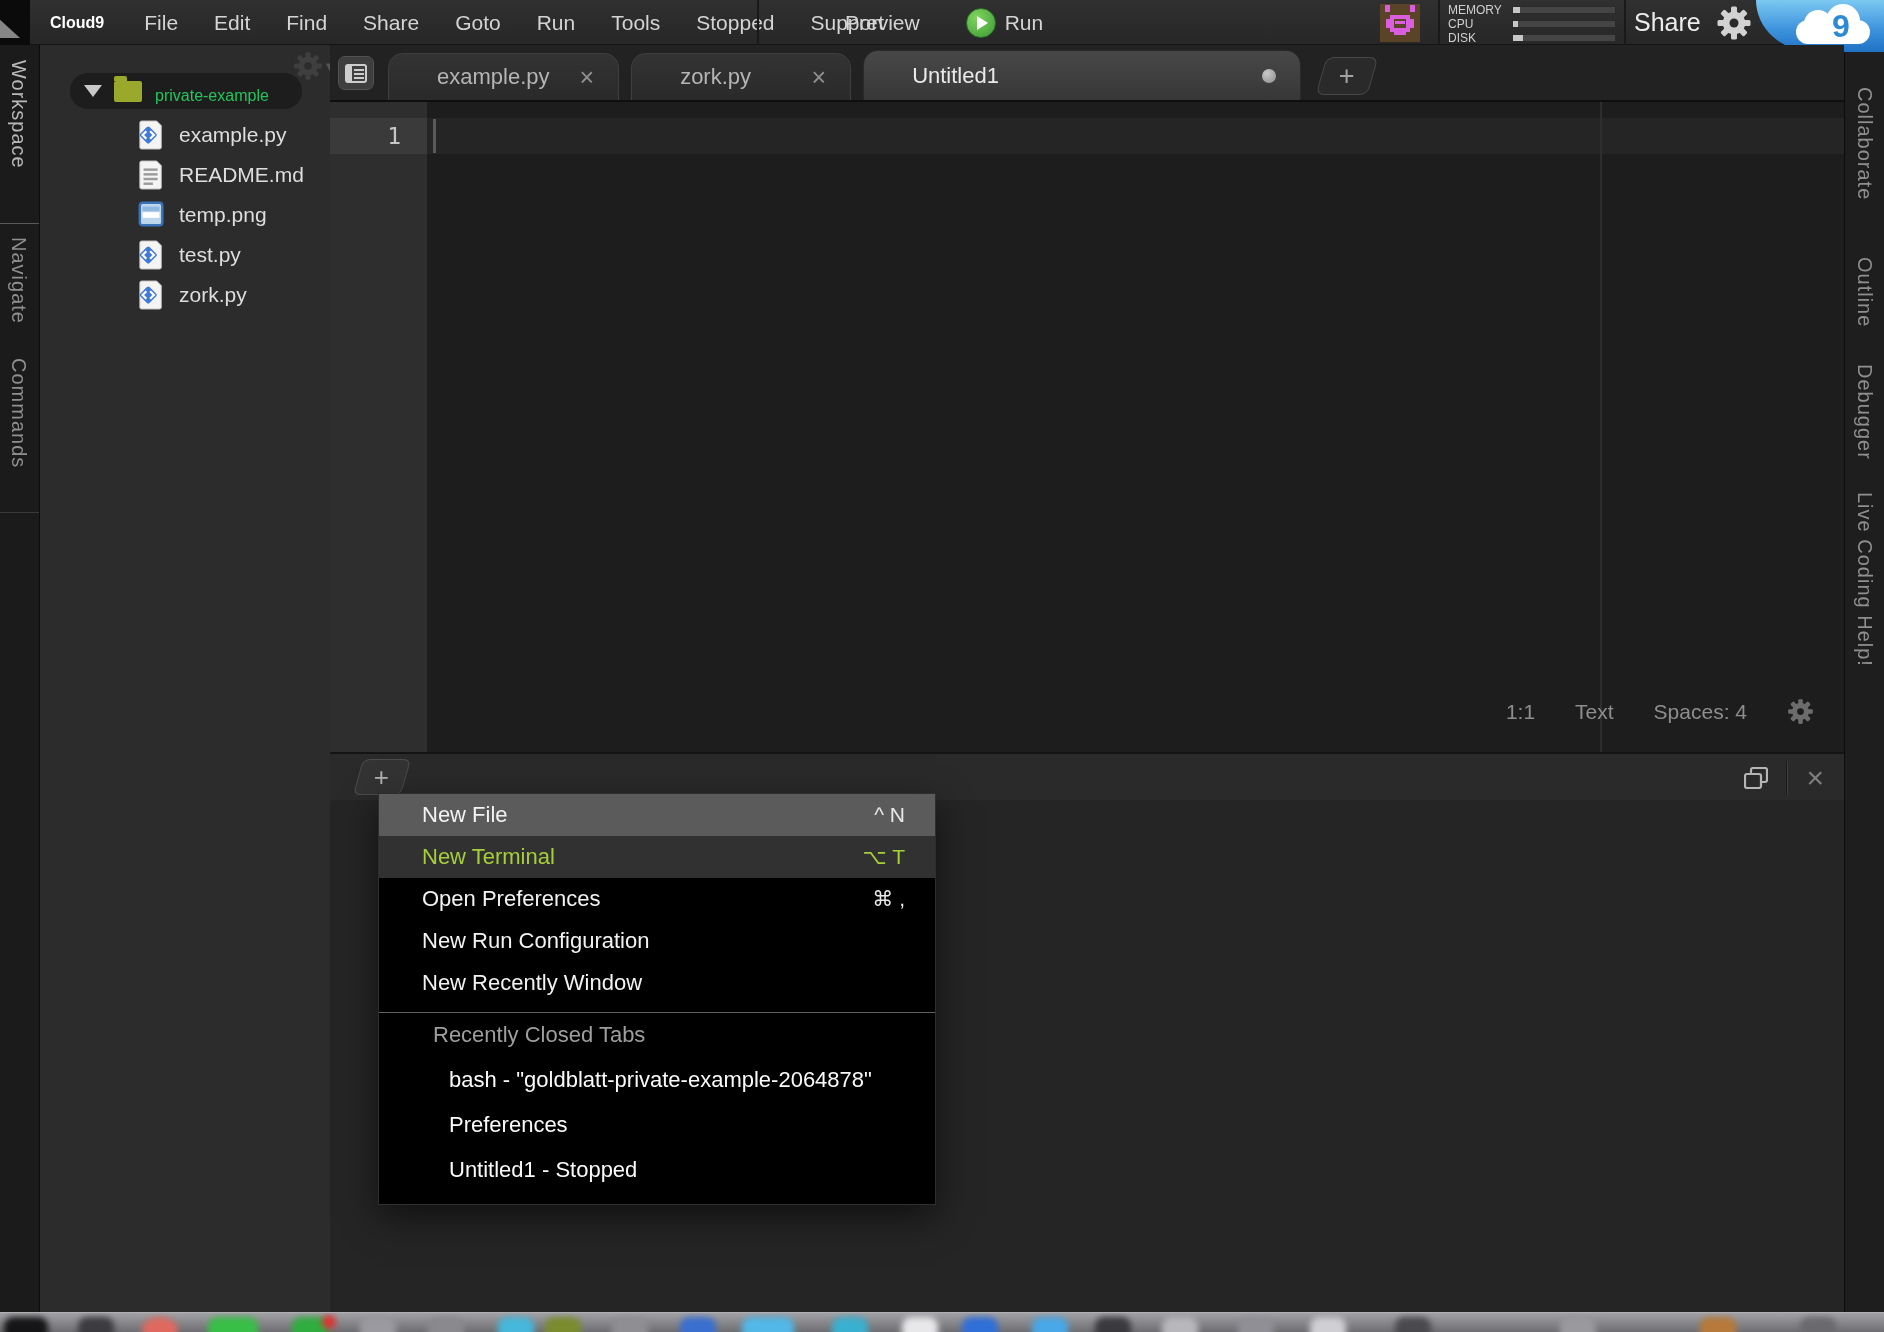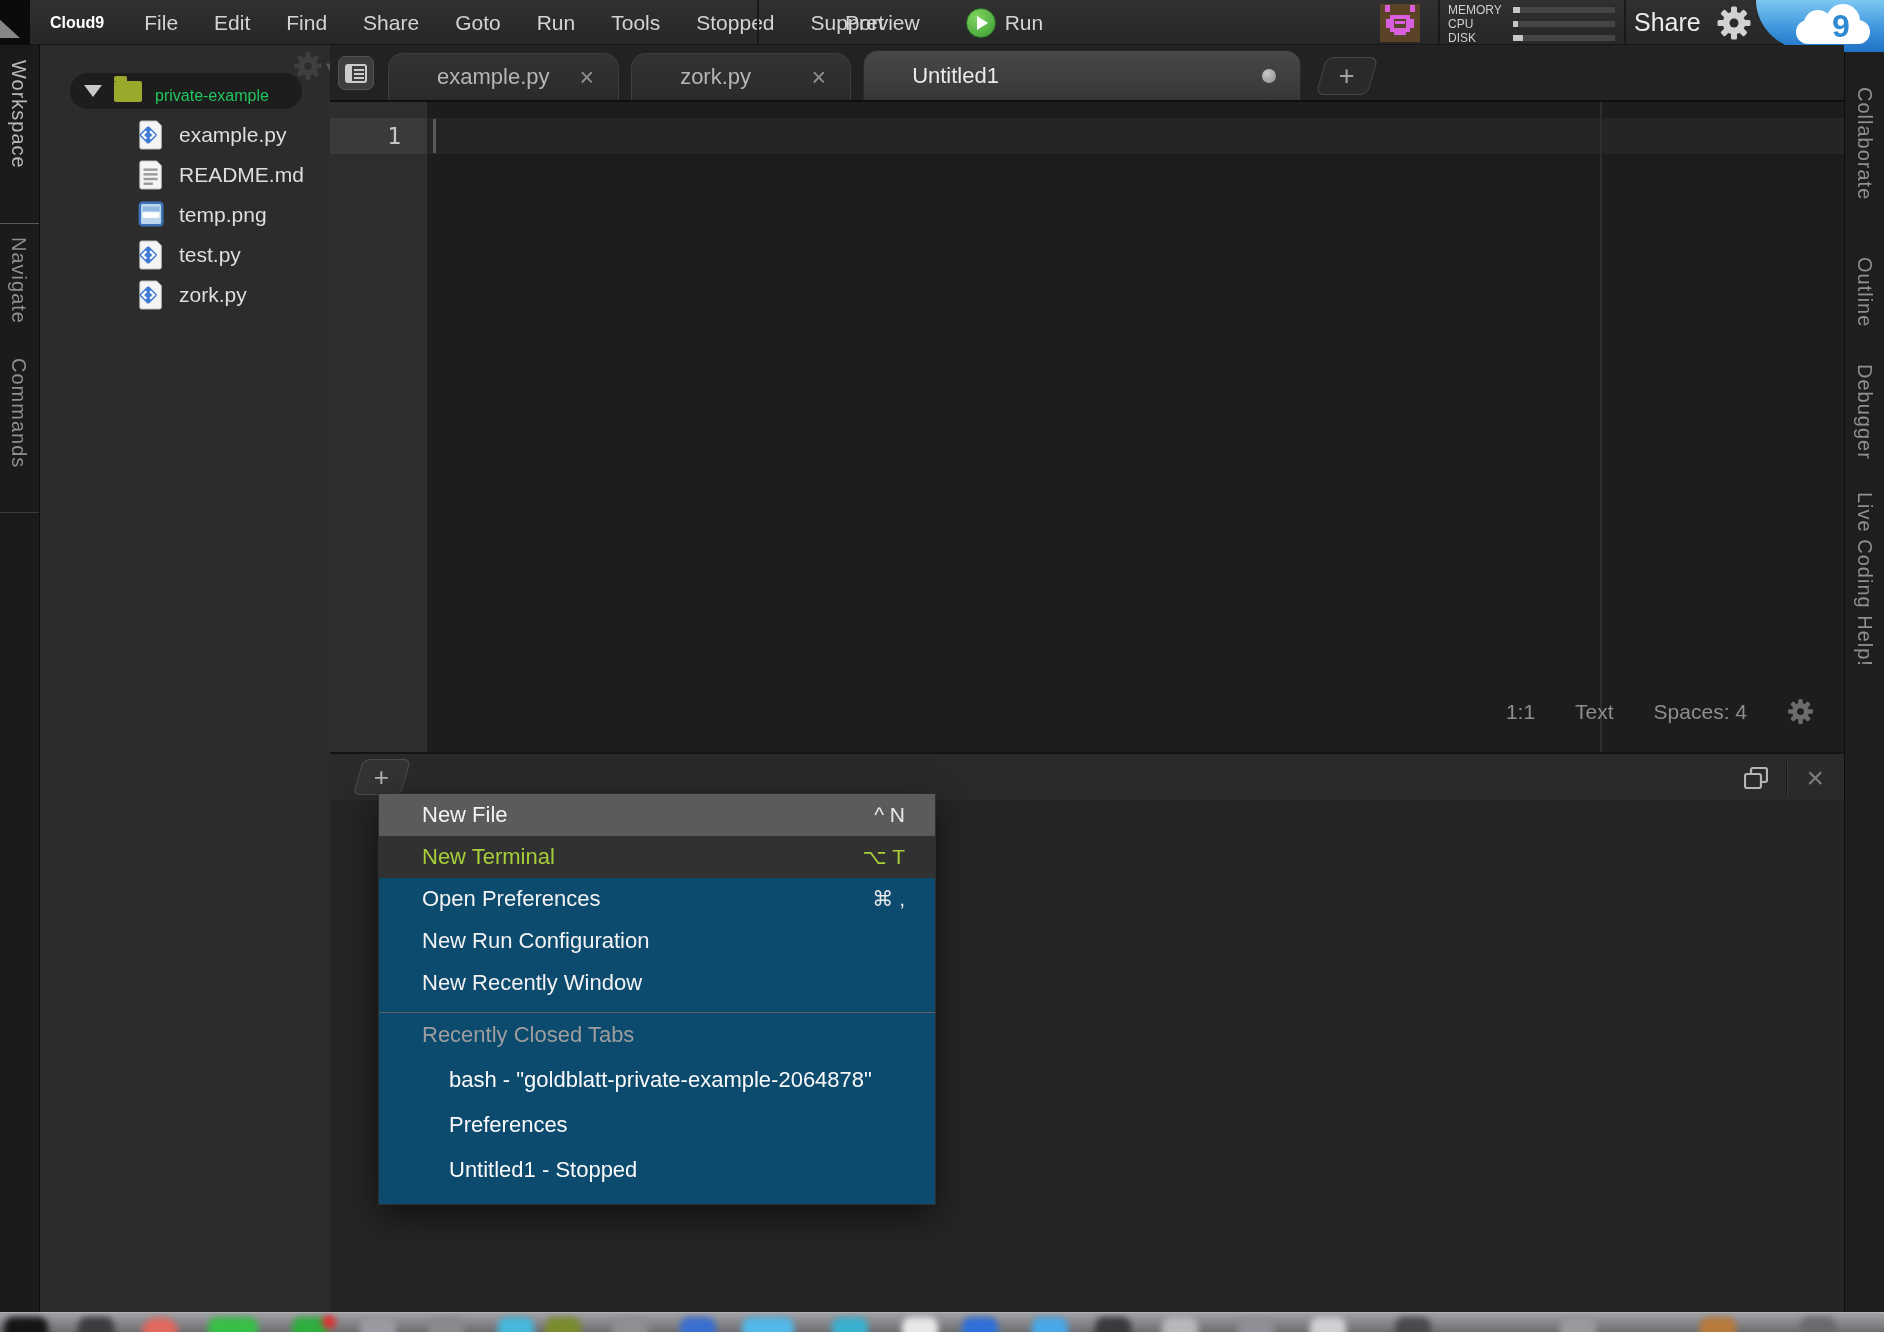--- a/index.html
+++ b/index.html
@@ -100,30 +100,30 @@
   #console-plus { position:absolute; left:28px; top:5px; width:48px; height:36px; background:#333333;
                   border:1px solid #4c4c4c; border-radius:7px; transform:skewX(-16deg);
                   display:flex; align-items:center; justify-content:center; }
   #console-plus span { transform:skewX(16deg); font-size:26px; color:#b2b2b2; }
   #console-right { position:absolute; right:20px; top:0; height:48px; display:flex; align-items:center; gap:18px; }
   .icon-divider { width:2px; height:34px; background:#1a1a1a; border-right:1px solid #3c3c3c; }
   #console-close { font-size:30px; color:#7e7e7e; line-height:1; }
   #console-body { position:absolute; left:330px; top:800px; width:1514px; bottom:20px; background:#252525; }
 
   
-  #popup { position:absolute; left:378px; top:793px; width:558px; background:#0c4a6e;
+  #popup { position:absolute; left:378px; top:793px; width:558px; background:#000000;
            border:1px solid #2e2e2e; box-shadow:0 12px 34px rgba(0,0,0,.55); padding-bottom:12px; z-index:50; }
   .pm-row { height:42px; display:flex; align-items:center; justify-content:space-between; padding:0 30px 0 43px; }
   .pm-label { font-size:22px; color:#f2f2f2; }
   .pm-short { font-size:21px; color:#e9e9e9; }
   .pm-row.first { background:#5b5b5b; }
   .pm-row.hl { background:#313131; }
   .pm-row.hl .pm-label, .pm-row.hl .pm-short { color:#a6ce39; }
   .pm-sep { height:1px; background:#3a3a3a; margin-top:8px; border-bottom:1px solid #616161; }
-  .pm-header { height:44px; display:flex; align-items:center; padding-left:43px; font-size:22px; color:#9e9e9e; }
+  .pm-header { height:44px; display:flex; align-items:center; padding-left:43px; font-size:22px; color:#9e9e9e;margin-left:11px; }
   .pm-recent { height:45px; display:flex; align-items:center; padding-left:70px; font-size:22px; color:#fafafa; }
 
   
   #dock { position:absolute; left:0; bottom:0; width:1884px; height:20px;
           background:linear-gradient(180deg,#a2a2a6,#6e6e72); border-top:1px solid #b0b0b4; overflow:hidden; }
   .blob { position:absolute; top:4px; width:36px; height:26px; border-radius:9px; filter:blur(3px); }
   .blob:nth-child(1){left:4px;  background:#151517; width:44px;}
   .blob:nth-child(2){left:78px; background:#3c3c40;}
   .blob:nth-child(3){left:142px;background:#e0695f; border-radius:50%;}
   .blob:nth-child(4){left:208px;background:#38bf47; width:50px;}

